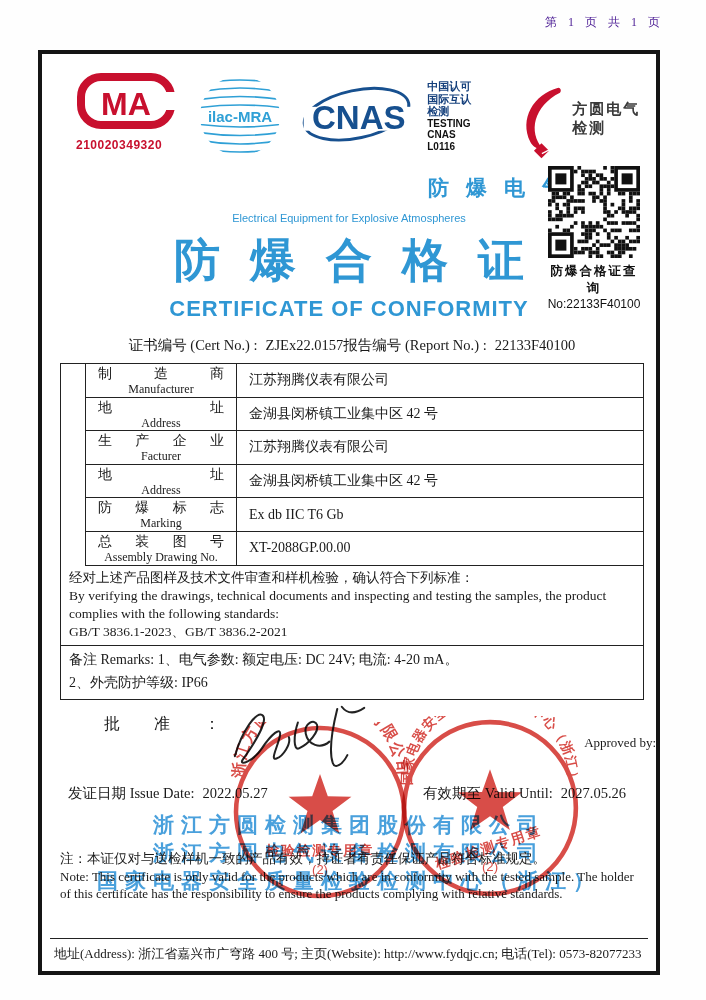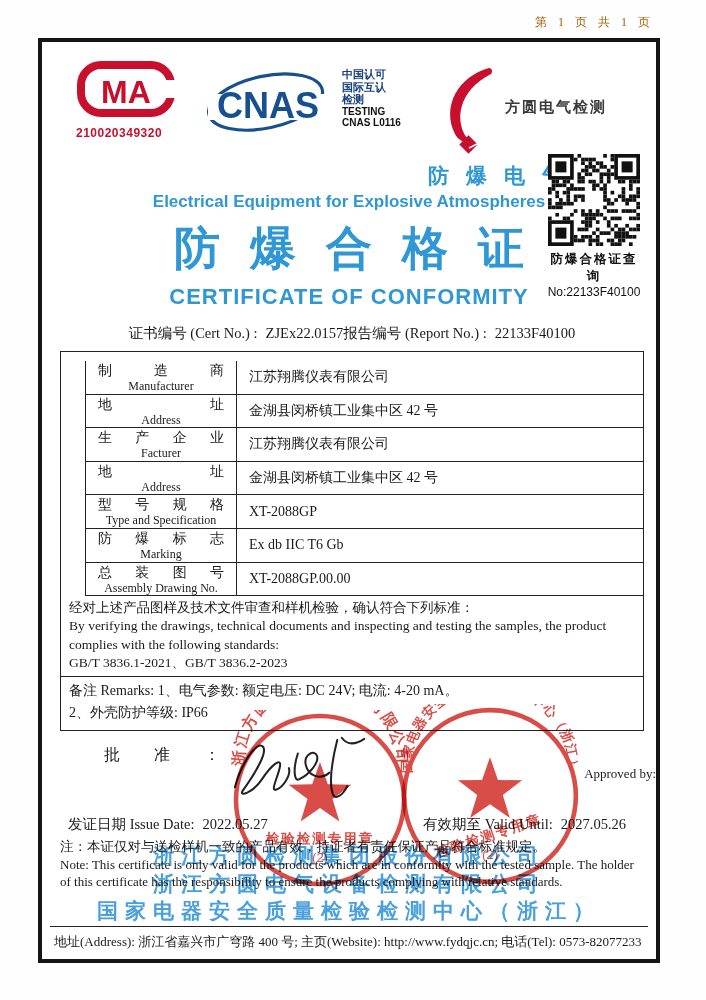--- a/index.html
+++ b/index.html
@@ -1,50 +1,50 @@
 <!DOCTYPE html>
 <html><head>
 <meta charset="utf-8">
 <style>
   html,body{margin:0;padding:0;background:#e8e8e8;}
   .page{position:relative;width:706px;height:1000px;background:#fefefe;overflow:hidden;
         font-family:"Liberation Serif",serif;color:#1a1a1a;}
-  .page-header{position:absolute;top:14px;right:52px;font-size:12px;letter-spacing:4px;color:#a16207;}
-  .cert-border{position:absolute;left:38px;top:38px;width:622px;height:925px;
+  .page-header{position:absolute;top:14px;right:42px;font-size:12px;letter-spacing:4px;color:#4c1d95;}
+  .cert-border{position:absolute;left:38px;top:50px;width:622px;height:925px;
                border:4px solid #151515;box-sizing:border-box;background:#fff;}
 
   
   .logos-row{display:flex;align-items:flex-start;margin:16px 0 0 34px;height:102px;}
   .cma-block{width:110px;text-align:left;}
   .cma-number{color:#C8102E;font-weight:bold;font-size:12px;font-family:"Liberation Sans",sans-serif;letter-spacing:.5px;margin-top:2px;}
   .ilac-block{margin:4px 0 0 22px;}
   .cnas-block{display:flex;margin:10px 0 0 18px;}
   .cnas-side{margin-left:6px;font-family:"Liberation Sans",sans-serif;line-height:1.15;}
   .cnas-side .cn{font-size:11px;color:#15407c;font-weight:bold;}
   .cnas-side .en{font-size:10px;color:#111;font-weight:bold;}
   .fy-block{display:flex;align-items:center;margin:6px 0 0 28px;}
   .fy-text{font-size:15px;color:#3a3a3a;letter-spacing:2px;margin:-10px 0 0 2px;font-weight:bold;}
 
   
   .title-block{position:relative;text-align:center;margin-top:2px;font-family:"Liberation Sans",sans-serif;}
   .t-cn-small{color:#2F97D4;font-size:21px;font-weight:bold;letter-spacing:17px;text-indent:17px;text-align:right;}
-  .t-en-small{color:#2F97D4;font-size:17px;font-weight:bold;margin-top:2px;}
+  .t-en-small{color:#2F97D4;font-size:11px;font-weight:normal;margin-top:10px;}
   .t-cn-large{color:#2F97D4;font-size:46px;font-weight:bold;letter-spacing:30px;text-indent:30px;margin-top:6px;}
   .t-en-large{color:#2F97D4;font-size:22px;font-weight:bold;letter-spacing:1px;margin-top:4px;}
   .qr-block{position:absolute;right:12px;top:-8px;width:100px;text-align:center;}
   .qr-caption{font-size:12.5px;font-weight:bold;letter-spacing:2px;color:#111;margin-top:1px;font-family:"Liberation Sans",sans-serif;}
   .qr-number{font-size:12px;color:#111;font-family:"Liberation Sans",sans-serif;}
 
   
   .certno-row{display:flex;justify-content:center;margin:14px 16px 0 22px;font-size:14.5px;}
   .val{margin-left:8px;}
 
   
   .info-box{margin:8px 12px 0 18px;border:1.5px solid #222;}
-  table.inner{border-collapse:collapse;width:calc(100% - 24px);margin-left:24px;margin-top:9px;}
+  table.inner{border-collapse:collapse;width:calc(100% - 24px);margin-left:24px;}
   table.inner td{border:1px solid #222;border-top:none;border-right:none;padding:1px 14px;}
   table.inner tr td:first-child{border-left:1px solid #222;width:142px;text-align:center;padding:1px 4px;}
   table.inner tr td:last-child{border-right:none;font-size:14px;padding-left:12px;}
   .lab-cn{display:block;font-size:14px;text-align:justify;text-align-last:justify;padding:0 8px;}
   .lab-en{display:block;font-size:12px;text-align:center;line-height:1.05;}
   .standards{border-top:none;padding:3px 8px 4px;font-size:13.5px;line-height:1.35;border-bottom:1px solid #222;}
   .standards .en{font-size:13.5px;}
   .remarks{padding:3px 8px 5px;font-size:14px;line-height:1.6;}
 
   
@@ -83,20 +83,41 @@
     <div class="logos-row">
       <div class="cma-block">
         <svg width="100" height="62" viewBox="0 0 100 62">
           <rect x="5" y="7" width="90" height="48" rx="20" ry="20" fill="none" stroke="#C8102E" stroke-width="8"></rect>
           <rect x="88" y="22" width="12" height="18" fill="#fff"></rect>
           <text x="50" y="45" text-anchor="middle" font-family="Liberation Sans, sans-serif" font-size="32" font-weight="bold" fill="#C8102E">MA</text>
         </svg>
         <div class="cma-number">210020349320</div>
       </div>
 
+      <div class="ilac-block">
+        <svg width="84" height="84" viewBox="0 0 84 84">
+          <defs>
+              <clipPath id="ilacClip">
+                <circle cx="42" cy="42" r="40"></circle>
+              </clipPath>
+            </defs>
+          <g clip-path="url(#ilacClip)" stroke="#2FA0D6" stroke-width="1.6" fill="none">
+            <path d="M2,10 Q42,2 82,10"></path>
+              <path d="M0,18 Q42,10 84,18"></path>
+              <path d="M-2,26 Q42,19 86,26"></path>
+            <path d="M-2,58 Q42,65 86,58"></path>
+              <path d="M0,66 Q42,74 84,66"></path>
+              <path d="M2,74 Q42,82 82,74"></path>
+            <path d="M-2,34 Q42,28 86,34"></path>
+              <path d="M-2,50 Q42,56 86,50"></path>
+          </g>
+          <rect x="2" y="36" width="80" height="14" fill="#fff"></rect>
+          <text x="42" y="48" text-anchor="middle" font-family="Liberation Sans, sans-serif" font-size="15" font-weight="bold" fill="#2FA0D6">ilac-MRA</text>
+        </svg>
+      </div>
 
       <div class="cnas-block">
         <svg width="132" height="72" viewBox="0 0 132 72">
           <g transform="rotate(-12 62 36)">
             <ellipse cx="62" cy="34" rx="58" ry="26" fill="none" stroke="#17508F" stroke-width="3.2"></ellipse>
           </g>
           <rect x="4" y="26" width="124" height="26" fill="#fff"></rect>
           <text x="64" y="50" text-anchor="middle" font-family="Liberation Sans, sans-serif" font-size="36" font-weight="bold" fill="#17508F">CNAS</text>
         </svg>
         <div class="cnas-side">
@@ -387,46 +408,39 @@
         </tr>
         <tr>
           <td>
                 <span class="lab-cn">地址</span>
                 <span class="lab-en">Address</span>
               </td>
           <td>金湖县闵桥镇工业集中区 42 号</td>
         </tr>
         <tr>
           <td>
-                <span class="lab-cn">型号规格</span>
-                <span class="lab-en">Type and Specification</span>
-              </td>
-          <td>XT-2088GP</td>
-        </tr>
-        <tr>
-          <td>
                 <span class="lab-cn">防爆标志</span>
                 <span class="lab-en">Marking</span>
               </td>
           <td>Ex db IIC T6 Gb</td>
         </tr>
         <tr>
           <td>
                 <span class="lab-cn">总装图号</span>
                 <span class="lab-en">Assembly Drawing No.</span>
               </td>
           <td>XT-2088GP.00.00</td>
         </tr>
       </tbody>
         </table>
 
       <div class="standards">
         <div>经对上述产品图样及技术文件审查和样机检验，确认符合下列标准：</div>
         <div class="en">By verifying the drawings, technical documents and inspecting and testing the samples, the product complies with the following standards:</div>
-        <div>GB/T 3836.1-2021、GB/T 3836.2-2023</div>
+        <div>GB/T 3836.1-2023、GB/T 3836.2-2021</div>
       </div>
 
       <div class="remarks">
         <div>备注 Remarks: 1、电气参数: 额定电压: DC 24V; 电流: 4-20 mA。</div>
         <div>2、外壳防护等级: IP66</div>
       </div>
     </div>
 
     <div class="approval-row">
       <div class="appr-cn">批准：</div>

